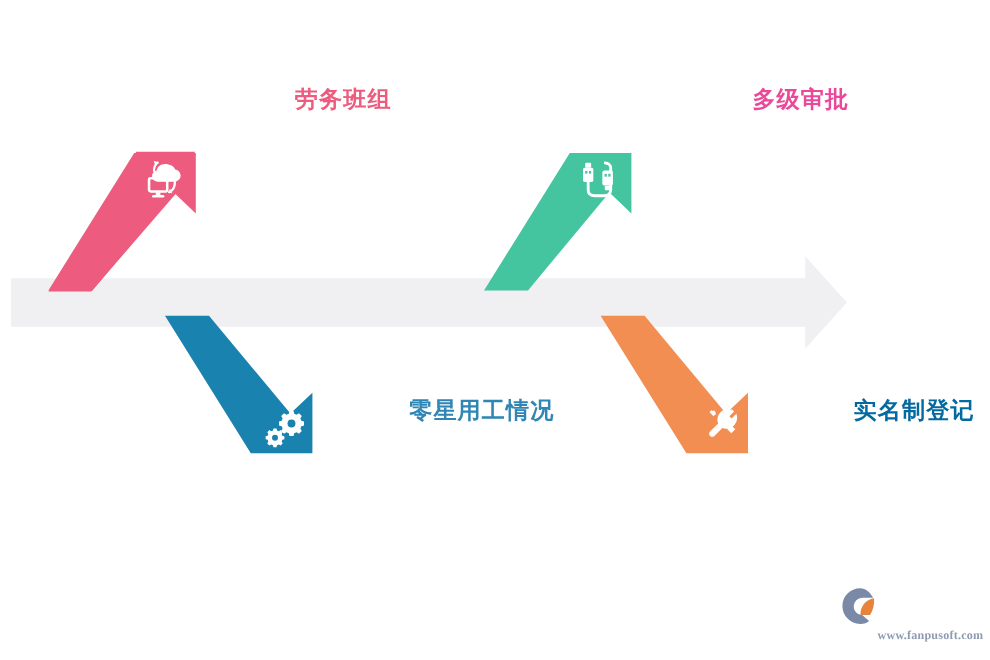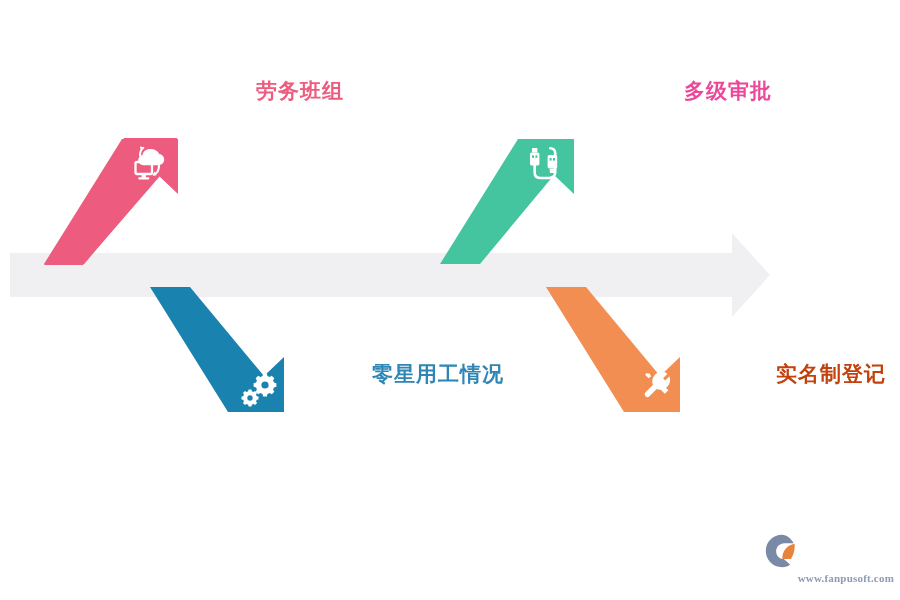--- a/index.html
+++ b/index.html
@@ -25,21 +25,21 @@
     height: 600px;
   }
   .label {
     position: absolute;
     font-size: 21px;
     font-weight: bold;
     letter-spacing: 1px;
     white-space: nowrap;
     line-height: 1;
   }
-  .label-tl { left: 256px; top: 80px; }
+  .label-tl { left: 268px; top: 80px; }
   .label-tr { left: 684px; top: 80px; }
   .label-bl { left: 372px; top: 363px; }
   .label-br { left: 776px; top: 363px; }
 
   
   #brand {
     position: absolute;
     left: 764px;
     top: 532px;
     width: 130px;
@@ -156,21 +156,21 @@
       </g>
     </g>
   </svg>
 
   <div class="label label-tl" style="color:#ed5c7e;">劳务班组</div>
 
   <div class="label label-tr" style="color:#ec4899;">多级审批</div>
 
   <div class="label label-bl" style="color:#2f86b4;">零星用工情况</div>
 
-  <div class="label label-br" style="color:#c2410c;">实名制登记</div>
+  <div class="label label-br" style="color:#0369a1;font-family:Liberation Serif, serif;">实名制登记</div>
 
   <div id="brand">
     <div class="brand-row">
       <svg class="brand-mark" viewBox="0 0 40 40">
         <path d="M 20,2 C 10,2 2,10 2,20 C 2,30 10,38 20,38 C 24,38 27,37 29,35 L 22,29 C 17.5,29 13.5,25.5 13.5,20.5 C 13.5,15.5 17.5,11.5 22.5,11.5 L 33,11.5 C 30,6 25.5,2 20,2 Z" fill="#7a8aa6"></path>
         <path d="M 34,12 C 28,13 23,17 21,23 C 20.4,25 20.2,27 20.4,29 L 30,29 C 33,24 34.6,18 34,12 Z" fill="#e8833c"></path>
       </svg>
     </div>
     <div class="brand-url">www.fanpusoft.com</div>
   </div>

